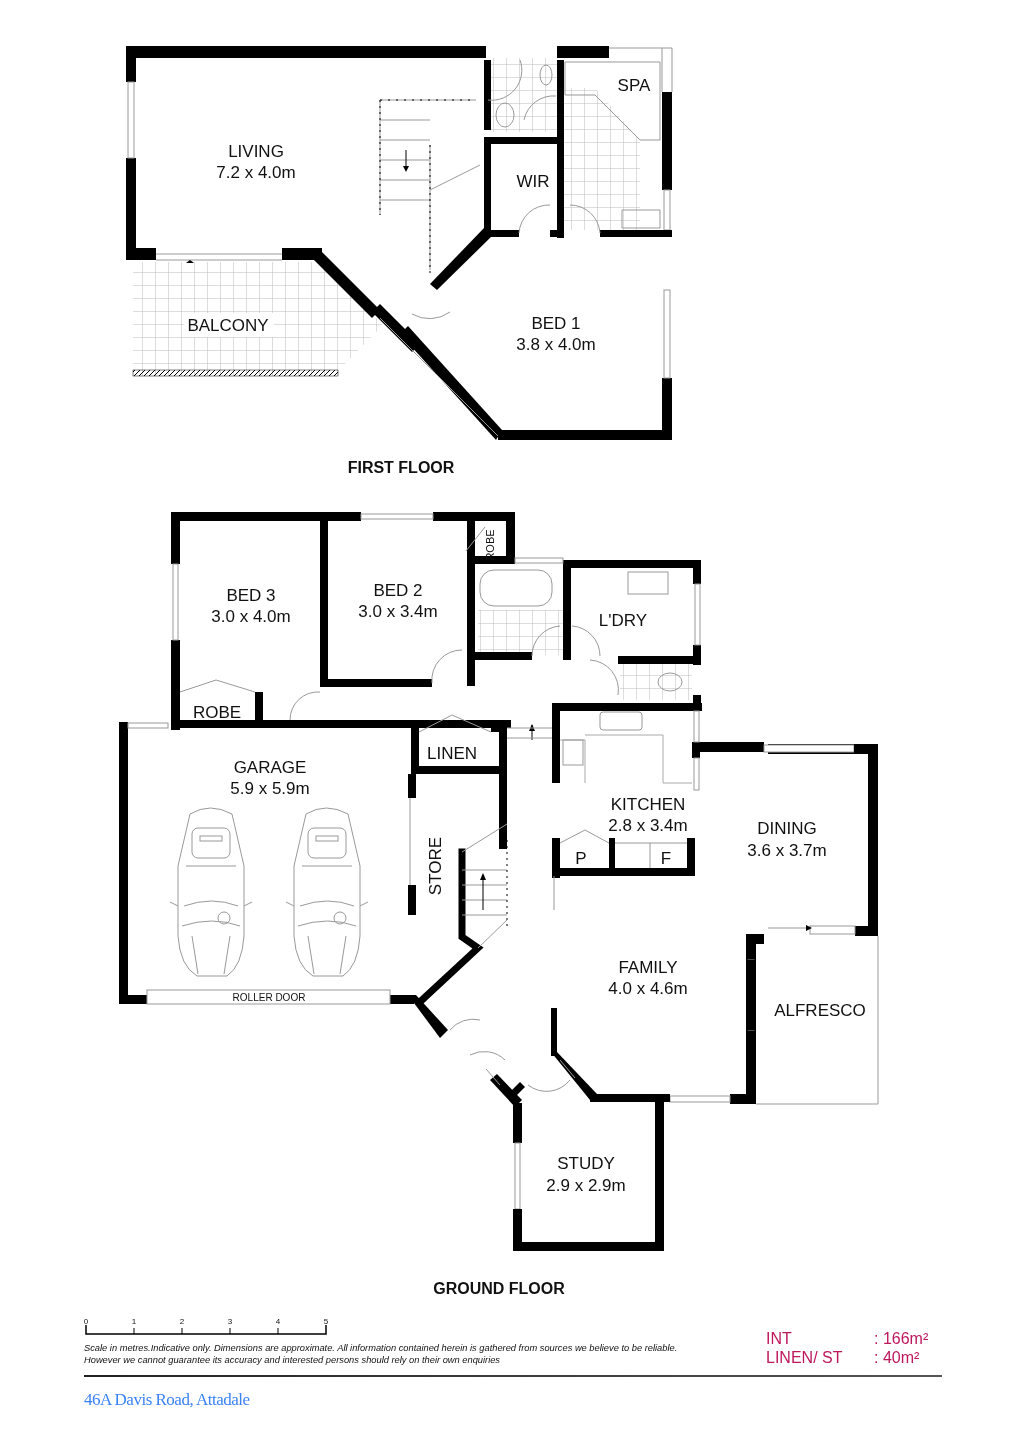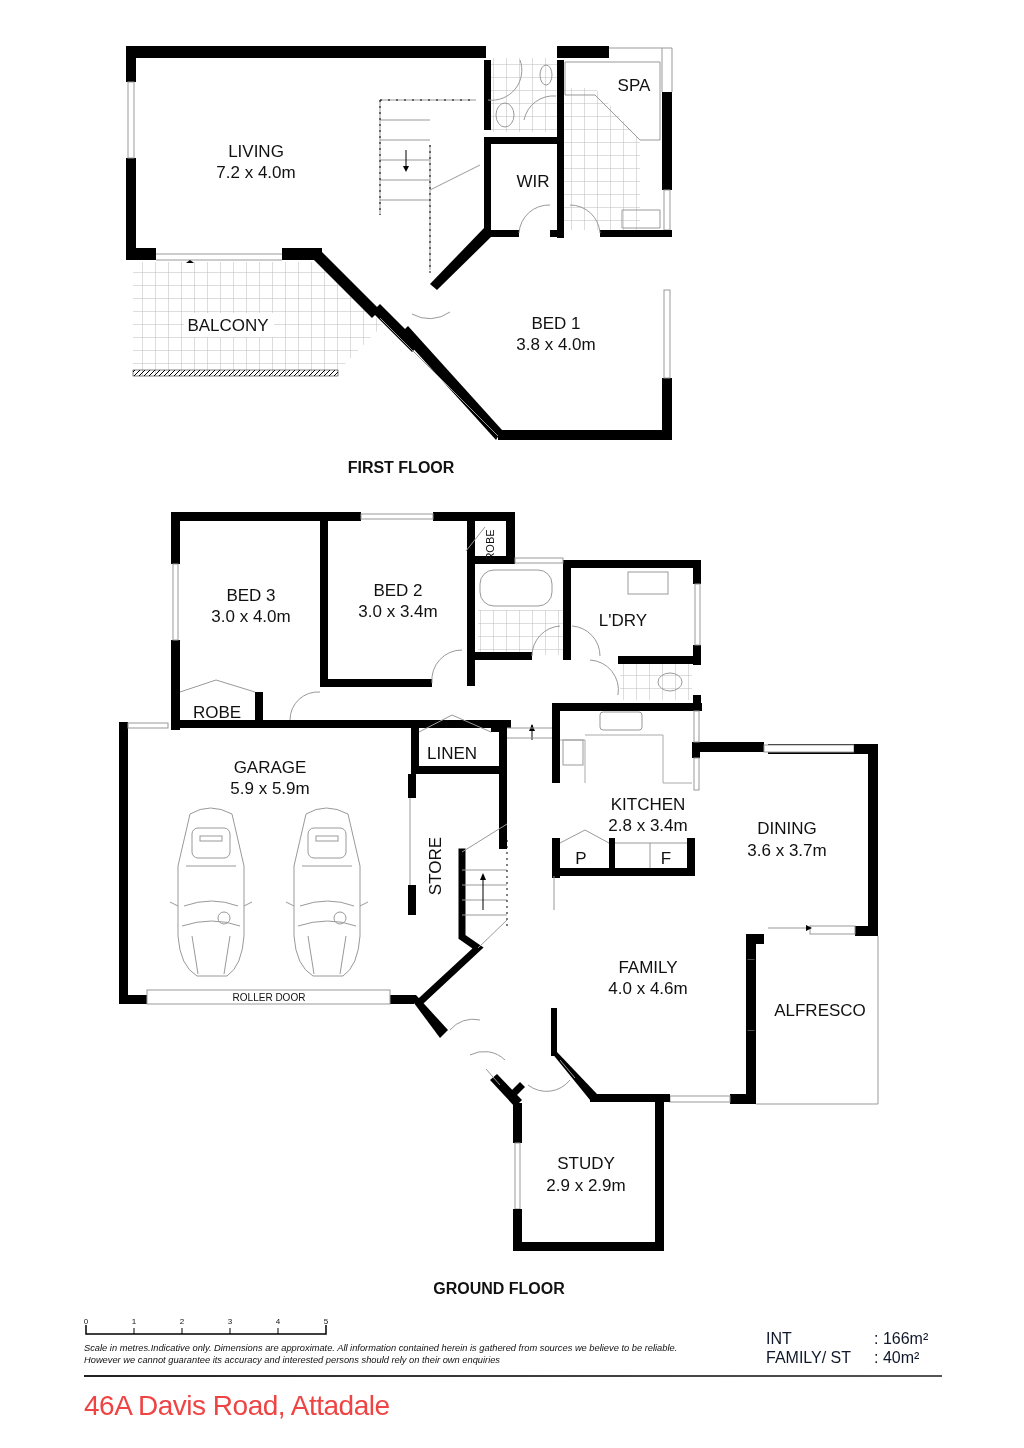--- a/index.html
+++ b/index.html
@@ -8,24 +8,24 @@
   .wall { fill:#000; }
   .wallline { stroke:#000; fill:none; stroke-linecap:square; }
   .thin { stroke:#999; fill:none; stroke-width:1; }
   .thin2 { stroke:#aaa; fill:none; stroke-width:1; }
   .win { fill:#fff; stroke:#999; stroke-width:1; }
   .lbl { font-family:"Liberation Sans", sans-serif; font-size:17px; fill:#111; text-anchor:middle; }
   .lbl-sm { font-family:"Liberation Sans", sans-serif; font-size:11px; fill:#111; text-anchor:middle; }
   .floor-title { font-family:"Liberation Sans", sans-serif; font-size:16px; font-weight:bold; fill:#111; text-anchor:middle; }
   .scale-num { font-family:"Liberation Sans", sans-serif; font-size:8px; fill:#111; text-anchor:middle; }
   .disclaimer { position:absolute; left:84px; top:1342px; width:620px; font-size:9.3px; line-height:12px; color:#111;font-style:italic; }
-  .area { position:absolute; left:766px; top:1329px; font-size:16px; line-height:19px; color:#0f172a; }
+  .area { position:absolute; left:766px; top:1329px; font-size:16px; line-height:19px; color:#be185d; }
   .area .row { display:flex; }
   .area .k { width:108px; }
-  .address { position:absolute; left:84px; top:1390px; font-family:Liberation Sans, sans-serif; font-size:28px; color:#ef4444; letter-spacing:-0.5px; }
+  .address { position:absolute; left:84px; top:1390px; font-family:Liberation Serif, serif; font-size:17px; color:#3b82f6; letter-spacing:-0.5px; }
   .rule { position:absolute; left:84px; top:1375px; width:858px; height:2px; background:linear-gradient(90deg,#222,#555); }
 </style>
 </head>
 <body>
 
 <svg class="plan" width="1024" height="1448" viewBox="0 0 1024 1448">
   <defs>
     <pattern id="tiles" width="13" height="13" patternUnits="userSpaceOnUse">
       <rect width="13" height="13" fill="#fff"></rect>
       <path d="M13 0 V13 M0 13 H13" stroke="#bbb" stroke-width="1"></path>
@@ -291,20 +291,20 @@
 </svg>
 
 <div class="disclaimer">Scale in metres.Indicative only. Dimensions are approximate. All information contained herein is gathered from sources we believe to be reliable. However we cannot guarantee its accuracy and interested persons should rely on their own enquiries</div>
 
 <div class="area">
   <div class="row">
     <span class="k">INT</span>
     <span>: 166m²</span>
   </div>
   <div class="row">
-    <span class="k">FAMILY/ ST</span>
+    <span class="k">LINEN/ ST</span>
     <span>: 40m²</span>
   </div>
 </div>
 
 <div class="rule"></div>
 
 <div class="address">46A Davis Road, Attadale</div>
 
 </body></html>

